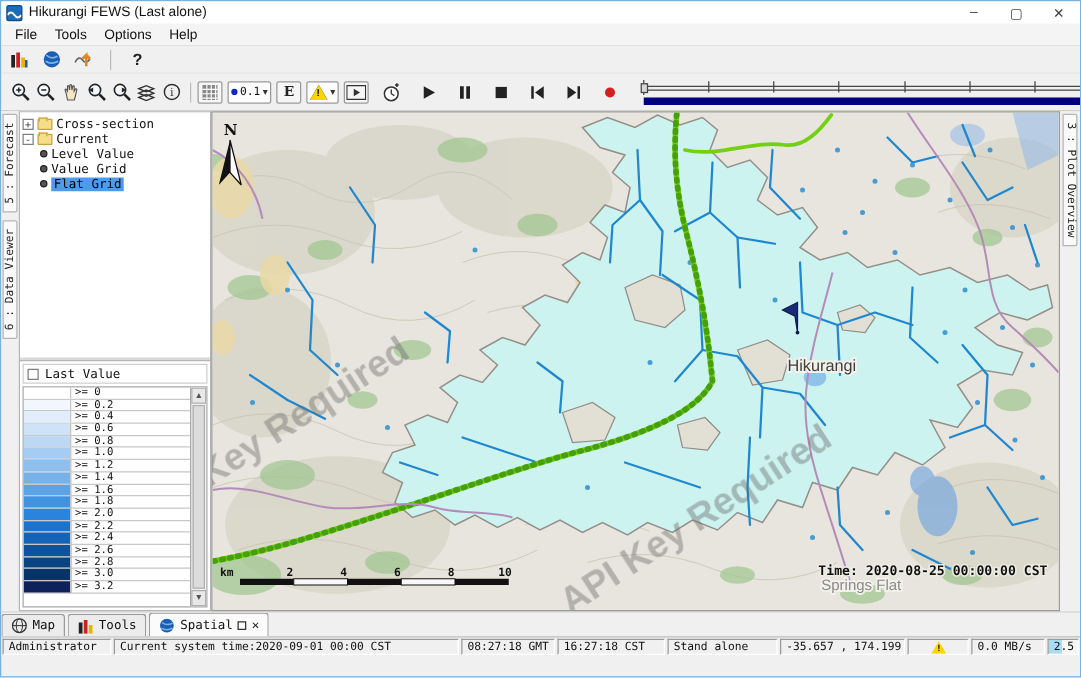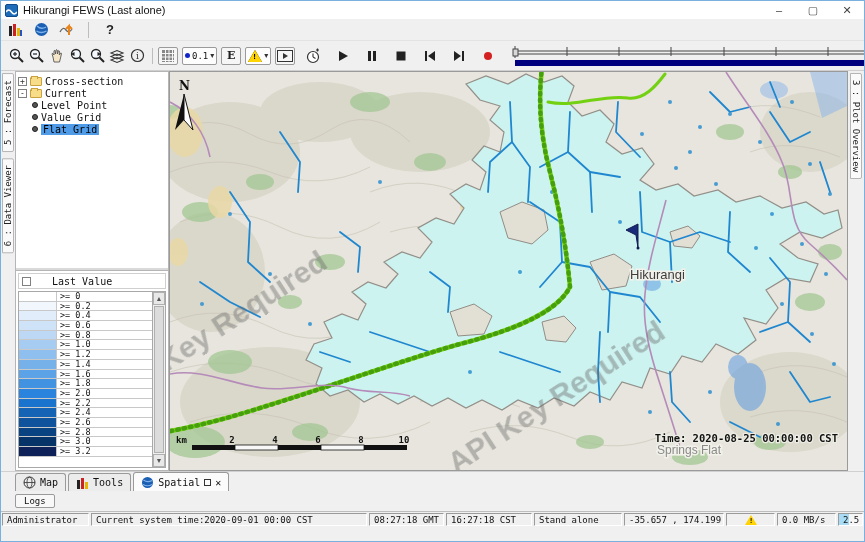--- a/index.html
+++ b/index.html
@@ -45,36 +45,36 @@
         font-family:"DejaVu Sans Mono",monospace;font-size:10px;color:#111;}
   .tree-row{display:flex;align-items:center;height:12px;gap:3px;white-space:nowrap;}
   .tree-row.child{padding-left:14px;}
   .expander{width:9px;height:9px;border:1px solid #808080;background:#fff;font-size:8px;line-height:7px;text-align:center;flex:0 0 auto;color:#333;}
   .folder{width:12px;height:9px;background:#f7dd8a;border:1px solid #c9a23e;border-radius:1px;position:relative;flex:0 0 auto;}
   .folder:before{content:"";position:absolute;left:0;top:-2px;width:5px;height:2px;background:#f7dd8a;border:1px solid #c9a23e;border-bottom:none;}
   .bullet{width:6px;height:6px;border-radius:50%;background:#555;border:1px solid #222;flex:0 0 auto;}
   .tree-label.selected{background:#4f9be8;color:#000;padding:0 2px;}
   
   .legend{flex:1;background:#fff;border-top:1px solid #b5b5b5;display:flex;flex-direction:column;padding:2px;}
-  .legend-header{display:flex;align-items:center;gap:21px;height:16px;border:1px solid #cfcfcf;padding-left:3px;
+  .legend-header{display:flex;align-items:center;gap:5px;height:16px;border:1px solid #cfcfcf;padding-left:3px;
         font-family:"DejaVu Sans Mono",monospace;font-size:10px;color:#111;}
   .checkbox{width:9px;height:9px;border:1px solid #808080;background:#fff;flex:0 0 auto;}
   .legend-body{flex:1;display:flex;border:1px solid #a8a8a8;margin-top:2px;overflow:hidden;}
   .legend-list{flex:1;display:flex;flex-direction:column;}
   .legend-row{display:flex;height:9.7px;flex:0 0 auto;border-bottom:1px solid #c8c8c8;}
   .swatch{width:38px;border-right:1px solid #c8c8c8;flex:0 0 auto;}
   .legend-label{font-family:"DejaVu Sans Mono",monospace;font-size:8.5px;color:#111;padding-left:3px;line-height:9.5px;white-space:nowrap;}
   .scrollbar{width:13px;background:#f0f0f0;border-left:1px solid #a8a8a8;display:flex;flex-direction:column;}
   .scroll-btn{height:13px;background:#e8e8e8;border:1px solid #b0b0b0;font-size:7px;color:#555;text-align:center;line-height:11px;}
   .scroll-thumb{flex:1;margin:1px;background:#dcdcdc;border:1px solid #b0b0b0;}
   
   .map-area{flex:1;position:relative;background:#e7e5dd;border:1px solid #9a9a9a;overflow:hidden;}
   .map-area svg{display:block;}
   
-  .bottom-tabs{height:20px;display:flex;align-items:flex-end;padding-left:14px;gap:2px;background:#f0f0f0;border-top:1px solid #d0d0d0;}
+  .bottom-tabs{height:20px;display:flex;align-items:flex-end;padding-left:0;gap:2px;background:#f0f0f0;border-top:1px solid #d0d0d0;}
   .btab{display:flex;align-items:center;gap:4px;height:18px;border:1px solid #9a9a9a;border-bottom:none;background:#ececec;
         border-radius:3px 3px 0 0;padding:0 7px;font-family:"DejaVu Sans Mono",monospace;font-size:10px;color:#111;}
   .btab.active{background:#fbfbfb;height:19px;text-align:right;}
   .tab-min{width:7px;height:7px;border:1px solid #333;display:inline-block;}
   .tab-close{font-weight:bold;font-size:10px;color:#111;}
   .logs-row{height:20px;background:#f0f0f0;display:flex;align-items:center;padding-left:14px;}
   .logs-btn{border:1px solid #9a9a9a;background:#f8f8f8;border-radius:2px;font-family:"DejaVu Sans Mono",monospace;
             font-size:9px;padding:1px 8px;color:#111;}
   
   .statusbar{height:16px;display:flex;background:#f0f0f0;border-top:1px solid #bdbdbd;}
@@ -96,20 +96,27 @@
         </svg>
     </span>
     <span class="title-text">Hikurangi FEWS  (Last alone)</span>
     <span class="win-controls">
       <span class="win-btn">–</span>
       <span class="win-btn">▢</span>
       <span class="win-btn">✕</span>
     </span>
   </div>
 
+  <div class="menubar">
+
+  <span class="menu-item">File</span>
+      <span class="menu-item">Tools</span>
+      <span class="menu-item">Options</span>
+      <span class="menu-item">Help</span>
+    </div>
 
   <div class="toolbar1">
     <span class="tbtn">
       <svg width="15" height="14" viewBox="0 0 15 14">
           <rect x="1" y="3" width="3" height="10" fill="#222"></rect>
           <rect x="5" y="1" width="3" height="12" fill="#cc2222"></rect>
           <rect x="9" y="5" width="3" height="8" fill="#e8b400"></rect>
           <rect x="12" y="7" width="2" height="6" fill="#2255cc"></rect>
         </svg>
     </span>
@@ -284,21 +291,21 @@
           <span class="folder"></span>
           <span class="tree-label">Cross-section</span>
         </div>
         <div class="tree-row">
           <span class="expander">-</span>
           <span class="folder"></span>
           <span class="tree-label">Current</span>
         </div>
         <div class="tree-row child">
           <span class="bullet"></span>
-          <span class="tree-label">Level Point</span>
+          <span class="tree-label">Level Value</span>
         </div>
         <div class="tree-row child">
           <span class="bullet"></span>
           <span class="tree-label">Value Grid</span>
         </div>
         <div class="tree-row child">
           <span class="bullet"></span>
           <span class="tree-label selected">Flat Grid</span>
         </div>
       </div>
@@ -612,23 +619,20 @@
       <svg width="13" height="13" viewBox="0 0 13 13">
           <circle cx="6.5" cy="6.5" r="5.5" fill="#1a5fb4"></circle>
           <path d="M2.5,4 Q6.5,7 11,4.5 M2,8.5 Q6.5,11 11,8.5" stroke="#7fb3e8" stroke-width="1.2" fill="none"></path>
         </svg>
       <span>Spatial</span>
       <span class="tab-min"></span>
       <span class="tab-close">✕</span>
     </span>
   </div>
 
-  <div class="logs-row">
-    <span class="logs-btn">Logs</span>
-  </div>
 
   <div class="statusbar">
     <span class="seg" style="width:87px;">Administrator</span>
     <span class="seg" style="width:276px;">Current system time:2020-09-01 00:00 CST</span>
     <span class="seg" style="width:75px;">08:27:18 GMT</span>
     <span class="seg" style="width:86px;">16:27:18 CST</span>
     <span class="seg" style="width:88px;">Stand alone</span>
     <span class="seg" style="width:100px;">-35.657 , 174.199</span>
     <span class="seg" style="width:49px;justify-content:center;">
       <span class="status-warn">

